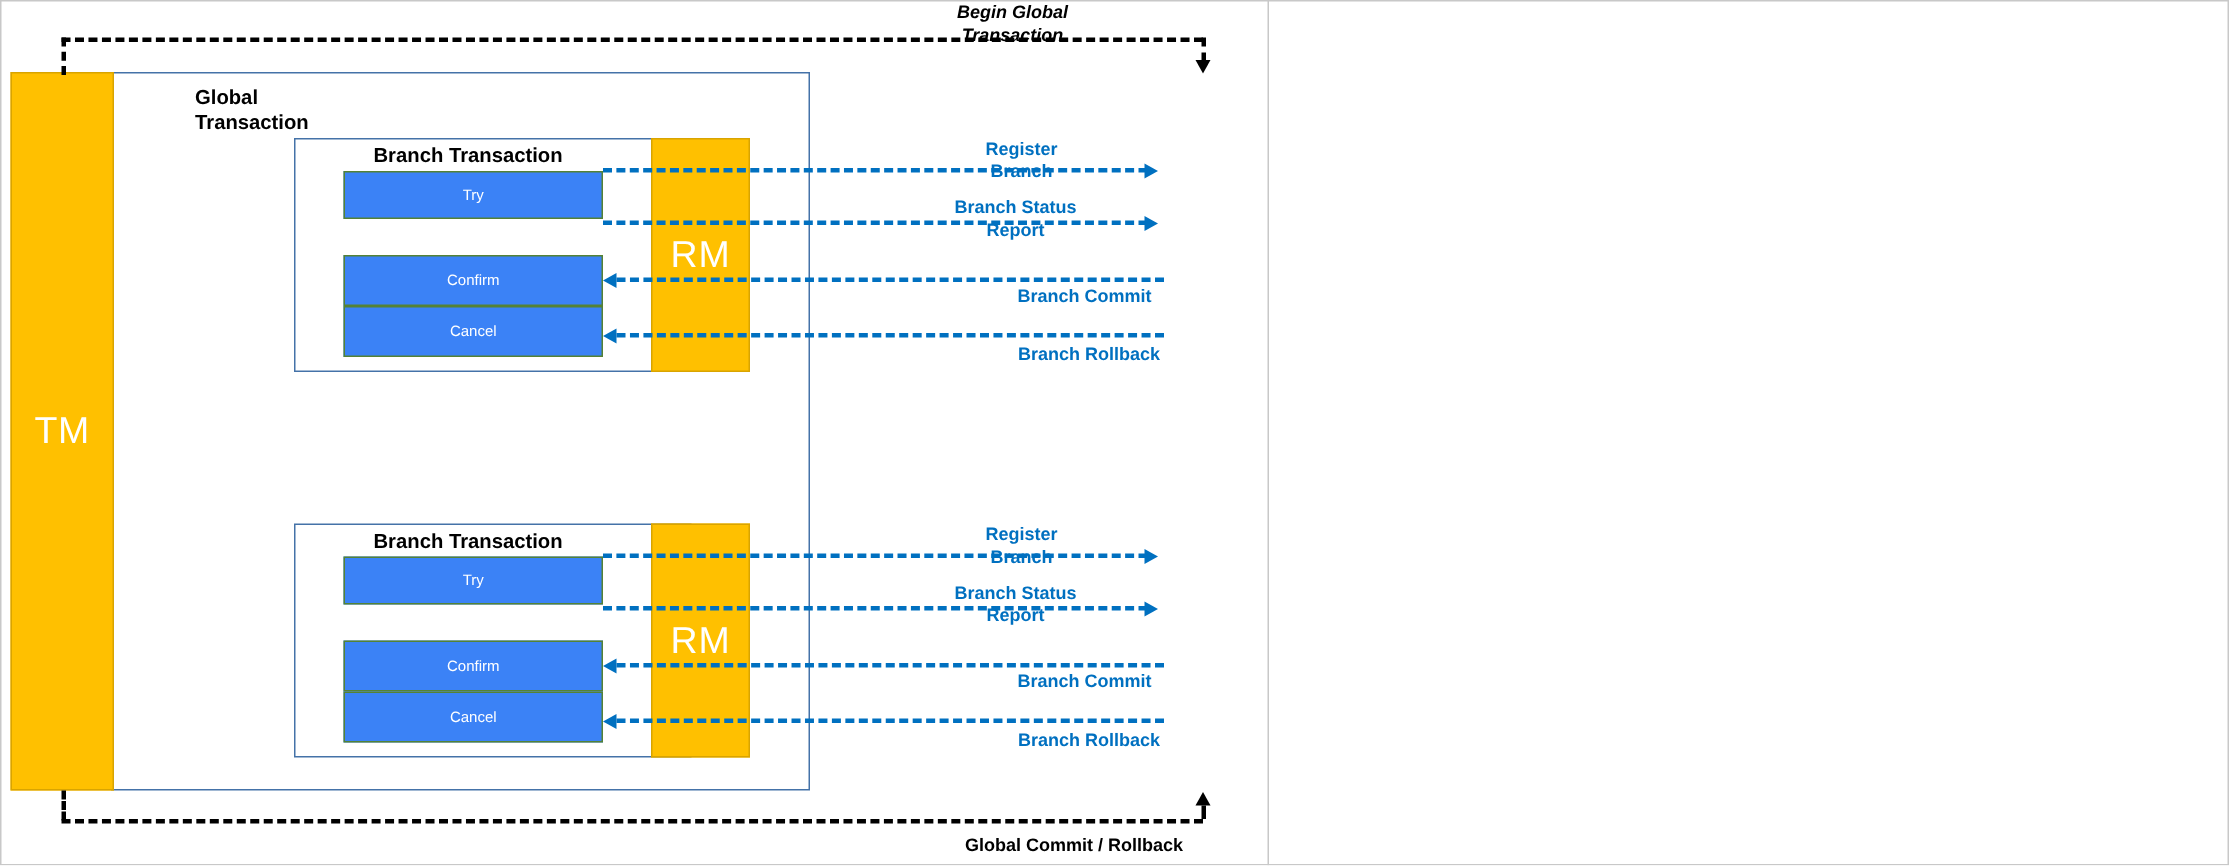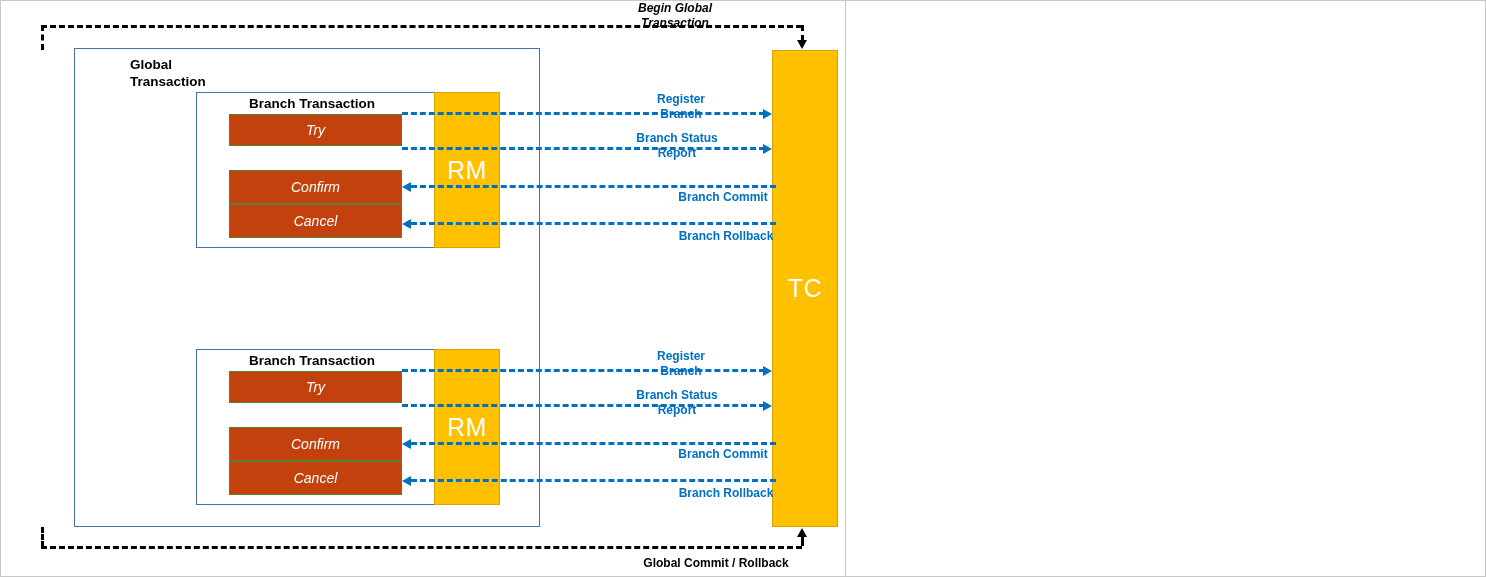--- a/index.html
+++ b/index.html
@@ -62,29 +62,28 @@
     font-size: 13.5px;
     font-weight: bold;
     color: #000000;
     line-height: 17px;
     white-space: pre-line;
     margin-left: 48px;
   }
 
   .green-box {
     position: absolute;
-    background: #c2410c;
+    background: #3b82f6;
     border: 1px solid #548235;
     box-sizing: border-box;
     display: flex;
     align-items: center;
     justify-content: center;
     color: #ffffff;
-    font-style: italic;
-    font-size: 14px;
+    font-size: 10px;
   }
 
   
   .blue-line {
     position: absolute;
     height: 0;
     border-top: 3px dashed #0070C0;
   }
   .blue-arrow-right {
     position: absolute;
@@ -149,24 +148,24 @@
 <body>
 
 <div id="canvas">
 
   <div id="diagram-area">
 
     <div class="container-box" style="left:74px; top:48px; width:466px; height:479px;"></div>
     <div class="container-title" style="left:82px; top:56px; width:140px;">Global
 Transaction</div>
 
-
-    <div class="lane" style="left:772px; top:50px; width:66px; height:477px;">
-      <span>TC</span>
-    </div>
+    <div class="lane" style="left:7px; top:48px; width:69px; height:479px;">
+      <span>TM</span>
+    </div>
+
 
     <div class="container-box" style="left:196px; top:92px; width:265px; height:156px;"></div>
     <div class="container-title" style="left:201px; top:95px; width:200px;">Branch Transaction</div>
 
     <div class="green-box" style="left:229px; top:114px; width:173px; height:32px;">
       <span>Try</span>
     </div>
     <div class="green-box" style="left:229px; top:170px; width:173px; height:34px;">
       <span>Confirm</span>
     </div>

